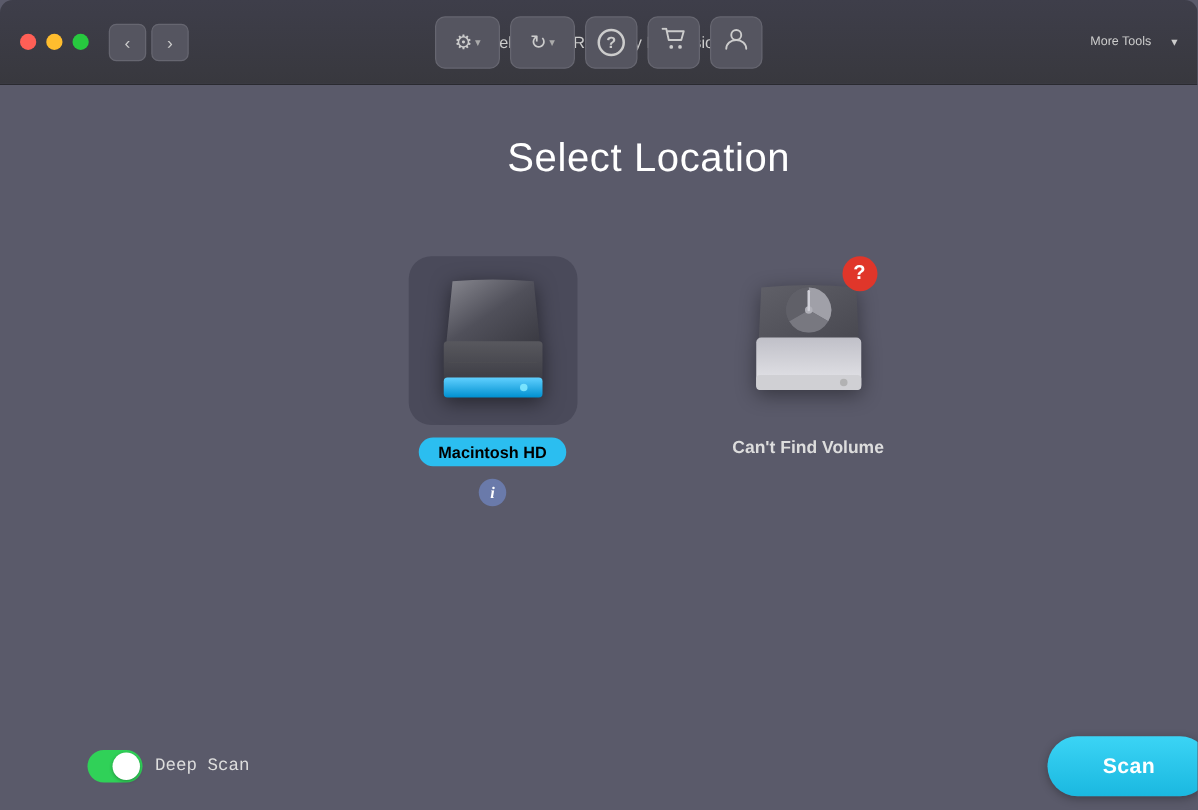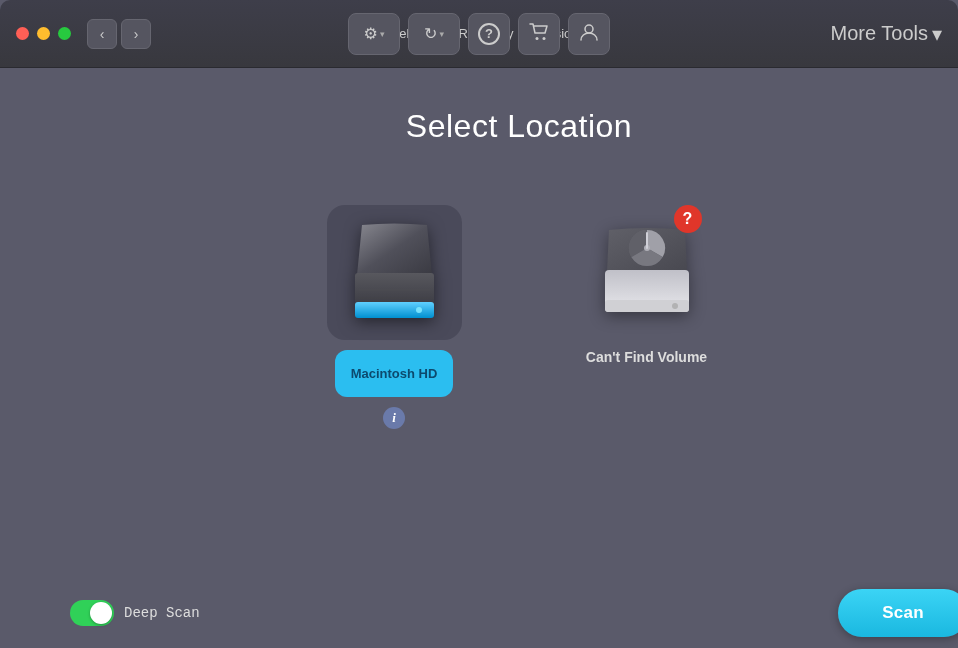--- a/index.html
+++ b/index.html
@@ -103,23 +103,23 @@
 
     .dropdown-arrow {
       font-size: 9px;
       margin-left: 2px;
       color: #aaa;
     }
 
     .more-tools {
       display: flex;
       align-items: center;
-      gap: 4px;
+      gap: 16px;
       color: #ccc;
-      font-size: 20px;
+      font-size: 10px;
       cursor: pointer;
     }
 
     
     .main-content {
       width: 100%;
       height: calc(648px - 68px);
       background: #5a5a6a;
       display: flex;
       flex-direction: column;
@@ -158,24 +158,24 @@
       border-radius: 18px;
       width: 135px;
       height: 135px;
       display: flex;
       align-items: center;
       justify-content: center;
     }
 
     .drive-label-selected {
       background: #2bbef0;
-      color: #0c4a6e;
+      color: #000000;
       font-size: 13px;
       font-weight: 600;
-      padding: 16px 16px;
+      padding: 4px 16px;
       border-radius: 12px;
       white-space: nowrap;
     }
 
     .drive-label {
       color: #ddd;
       font-size: 14px;
       font-weight: 700;
       margin-top: 4px;
     }

